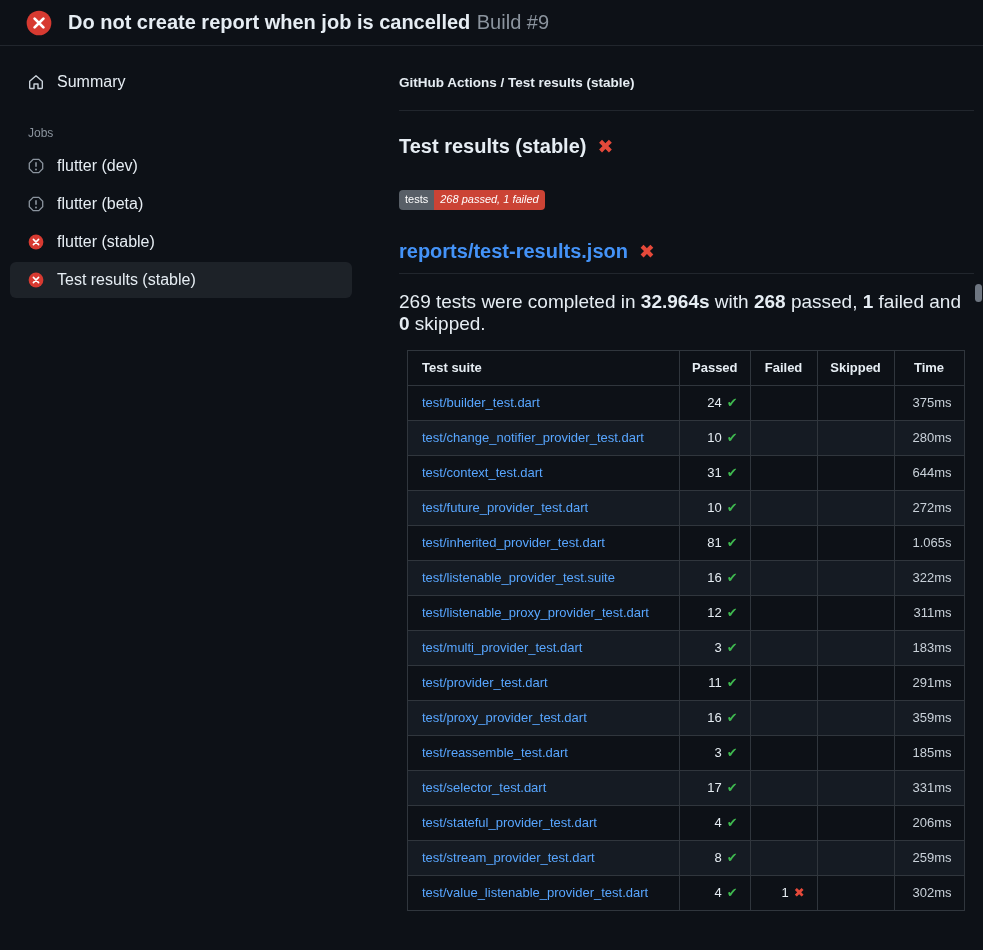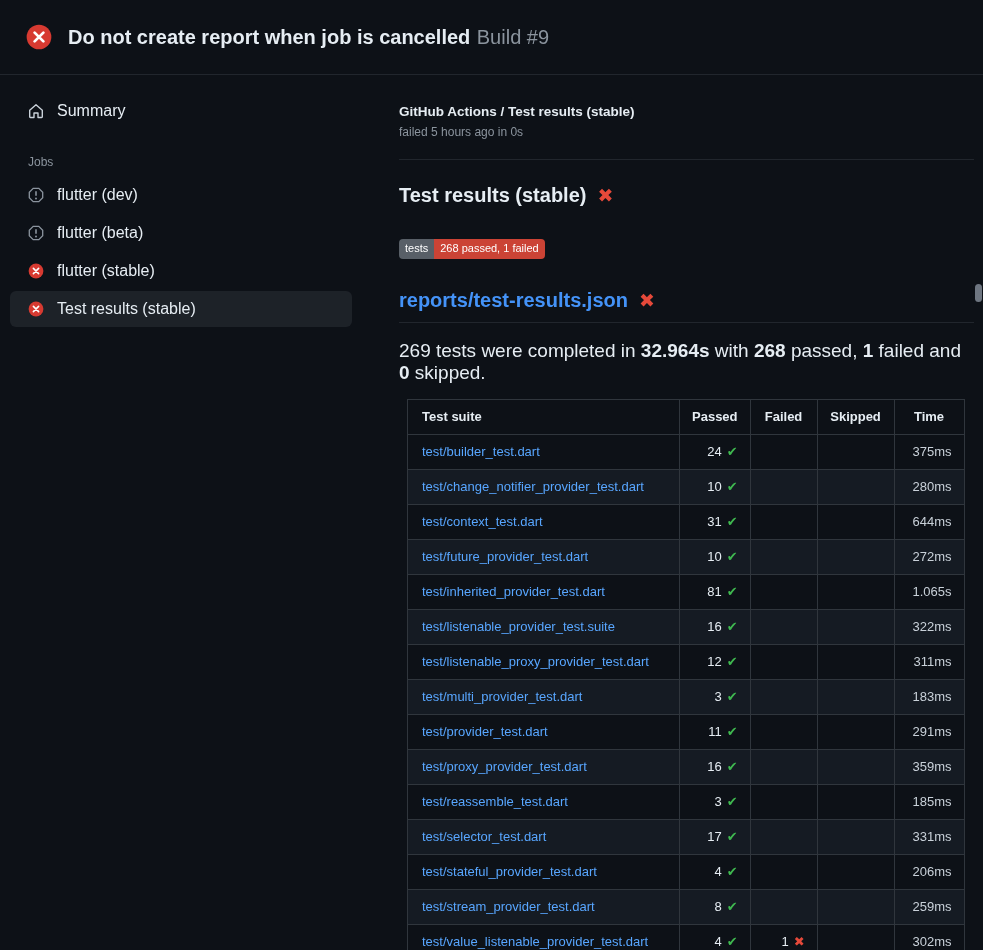--- a/index.html
+++ b/index.html
@@ -6,21 +6,21 @@
   html, body { width: 983px; height: 950px; overflow: hidden; }
   body {
     background: #0d1117;
     color: #e6edf3;
     font-family: "Liberation Sans", "DejaVu Sans", sans-serif;
     position: relative;
   }
 
   
   .topbar {
-    height: 75px;
+    height: 46px;
     display: flex;
     align-items: center;
     padding: 0 26px;
     border-bottom: 1px solid #21262d;
     gap: 16px;
   }
   .topbar .status-circle { width: 26px; height: 26px; flex: none; }
   .topbar-title { font-size: 20px; font-weight: 700; color: #e6edf3; white-space: nowrap; }
   .topbar-build { font-size: 20px; font-weight: 400; color: #8b949e; margin-left: 2px; }
 
@@ -50,21 +50,21 @@
   .breadcrumb { font-size: 13.5px; font-weight: 700; color: #e6edf3; }
   .run-meta { font-size: 12px; color: #8b949e; margin-top: 6px; }
   .divider { border: 0; border-top: 1px solid #21262d; margin-top: 20px; }
 
   .h1-row { margin-top: 24px; display: flex; align-items: center; gap: 11px; }
   .h1-row .h1 { font-size: 20px; font-weight: 700; color: #e6edf3; }
   .x-mark { color: #e5493a; font-size: 19px; font-weight: 700; line-height: 1; font-family: "DejaVu Sans", sans-serif; }
 
   .badge { margin-top: 32px; display: inline-flex; border-radius: 4px; overflow: hidden; font-size: 11px; line-height: 1; }
   .badge-label { background: #585f67; color: #ffffff; padding: 4px 6px 5px; }
-  .badge-value { background: #cb4335; color: #ffffff; padding: 4px 6px 5px; }
+  .badge-value { background: #cb4335; color: #ffffff; padding: 4px 6px 5px; font-style: italic; }
 
   .h2-row {
     margin-top: 30px; display: flex; align-items: center; gap: 11px;
     padding-bottom: 10px; border-bottom: 1px solid #21262d;
   }
   .h2-row .h2 { font-size: 20px; font-weight: 700; color: #4493f8; cursor: pointer; }
 
   .summary-line { margin-top: 17px; font-size: 19px; color: #e6edf3; }
   .summary-line b { font-weight: 700; }
 
@@ -164,21 +164,20 @@
         </svg>
       </span>
       <span>Test results (stable)</span>
     </div>
 
   </nav>
 
   <main class="main">
 
     <div class="breadcrumb">GitHub Actions / Test results (stable)</div>
-    <div class="run-meta">failed 5 hours ago in 0s</div>
     <hr class="divider">
 
     <div class="h1-row">
       <span class="h1">Test results (stable)</span>
       <span class="x-mark">✖</span>
     </div>
 
     <div class="badge">
       <span class="badge-label">tests</span>
       <span class="badge-value">268 passed, 1 failed</span>

